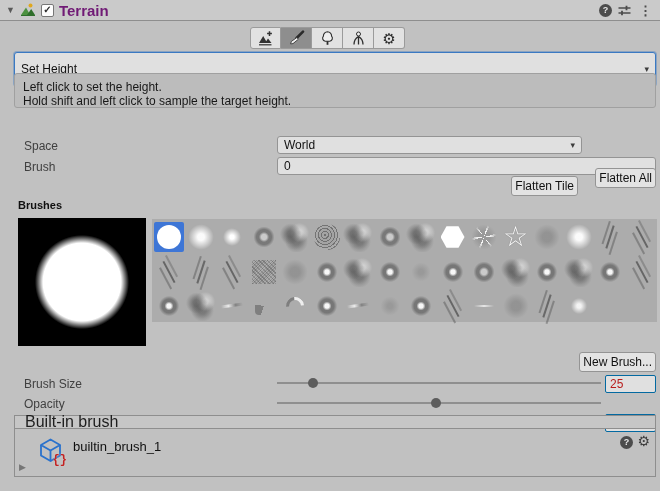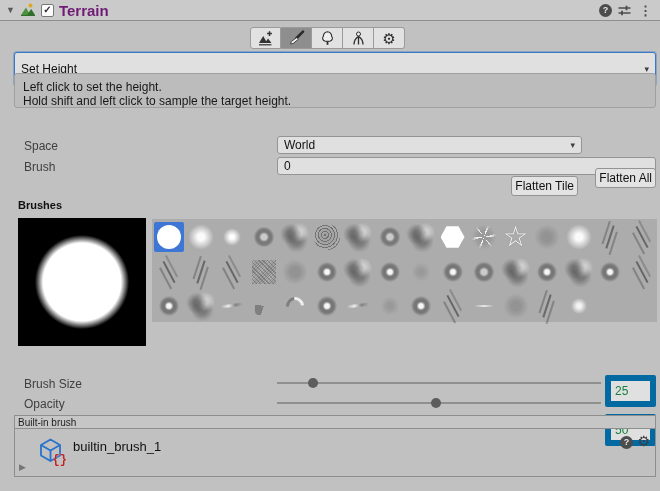--- a/index.html
+++ b/index.html
@@ -103,26 +103,26 @@
     border-top-color:rgba(255,255,255,.8);border-left-color:rgba(80,80,80,.5);transform:rotate(40deg);}
   .k-fan::before{inset:6px;background:conic-gradient(from 200deg,rgba(90,90,90,.55) 0 80deg,transparent 80deg);
     border-radius:4px;}
   .k-empty::before{background:none;}
 
   
   .slider{position:absolute;height:18px;}
   .slider .track{position:absolute;left:0;right:0;top:8px;height:2px;background:#8f8f8f;}
   .slider .handle{position:absolute;top:4px;width:10px;height:10px;border-radius:50%;background:#5d5d5d;
     margin-left:-5px;cursor:pointer;}
-  .valfield{position:absolute;left:605px;width:51px;height:32px;background:#e0e0e0;border:6px solid #0369a1;
-    border-radius:2px;display:flex;align-items:center;padding:0 4px;box-sizing:border-box;color:#15803d;}
+  .valfield{position:absolute;left:605px;width:51px;height:18px;background:#e0e0e0;border:1px solid #0369a1;
+    border-radius:2px;display:flex;align-items:center;padding:0 4px;box-sizing:border-box;color:#b91c1c;}
 
   
   .bib-bar{position:absolute;left:14px;top:415px;width:642px;height:14px;background:#c6c6c6;
-    border:1px solid #8e8e8e;display:flex;align-items:center;padding:0 3px;font-size:10px;color:#1e1e1e;box-sizing:border-box;}
+    border:1px solid #8e8e8e;display:flex;align-items:center;padding:0 10px;font-size:16px;color:#1e1e1e;box-sizing:border-box;}
   .bib-body{position:absolute;left:14px;top:429px;width:642px;height:48px;box-sizing:border-box;
     border-left:1px solid #8e8e8e;border-right:1px solid #8e8e8e;border-bottom:1px solid #8e8e8e;}
   .cube-icon{position:absolute;left:22px;top:8px;width:27px;height:27px;}
   .cube-icon .braces{position:absolute;right:-3px;bottom:-2px;color:#c32222;font-weight:bold;
     font-family:"Liberation Mono",monospace;font-size:12px;text-shadow:0 0 2px #cfcfcf;line-height:1;}
   .bib-name{position:absolute;left:58px;top:10px;font-size:13px;color:#101010;}
   .bib-help{position:absolute;right:22px;top:7px;}
   .bib-gear{position:absolute;right:5px;top:5px;font-size:14px;color:#3d3d3d;line-height:1;cursor:pointer;}
   .bib-foldout{position:absolute;left:4px;bottom:4px;font-size:9px;color:#767676;line-height:1;}
 </style>
@@ -255,20 +255,21 @@
       <div class="bcell k-splat"></div>
       <div class="bcell k-branch"></div>
       <div class="bcell k-dash"></div>
       <div class="bcell k-faint"></div>
       <div class="bcell k-twig"></div>
       <div class="bcell k-softdot"></div>
       <div class="bcell k-empty"></div>
       <div class="bcell k-empty"></div>
     </div>
 
+  <div class="btn" style="top:352px;right:4px;">New Brush...</div>
 
   <div class="rowlabel" style="top:377px;">Brush Size</div>
   <div class="slider" id="brush-size-slider" style="left:277px;top:374px;width:324px;">
     <div class="track"></div>
     <div class="handle" style="left: 11%;"></div>
   </div>
   <div class="valfield" style="top:375px;">
     <span>25</span>
   </div>
 

